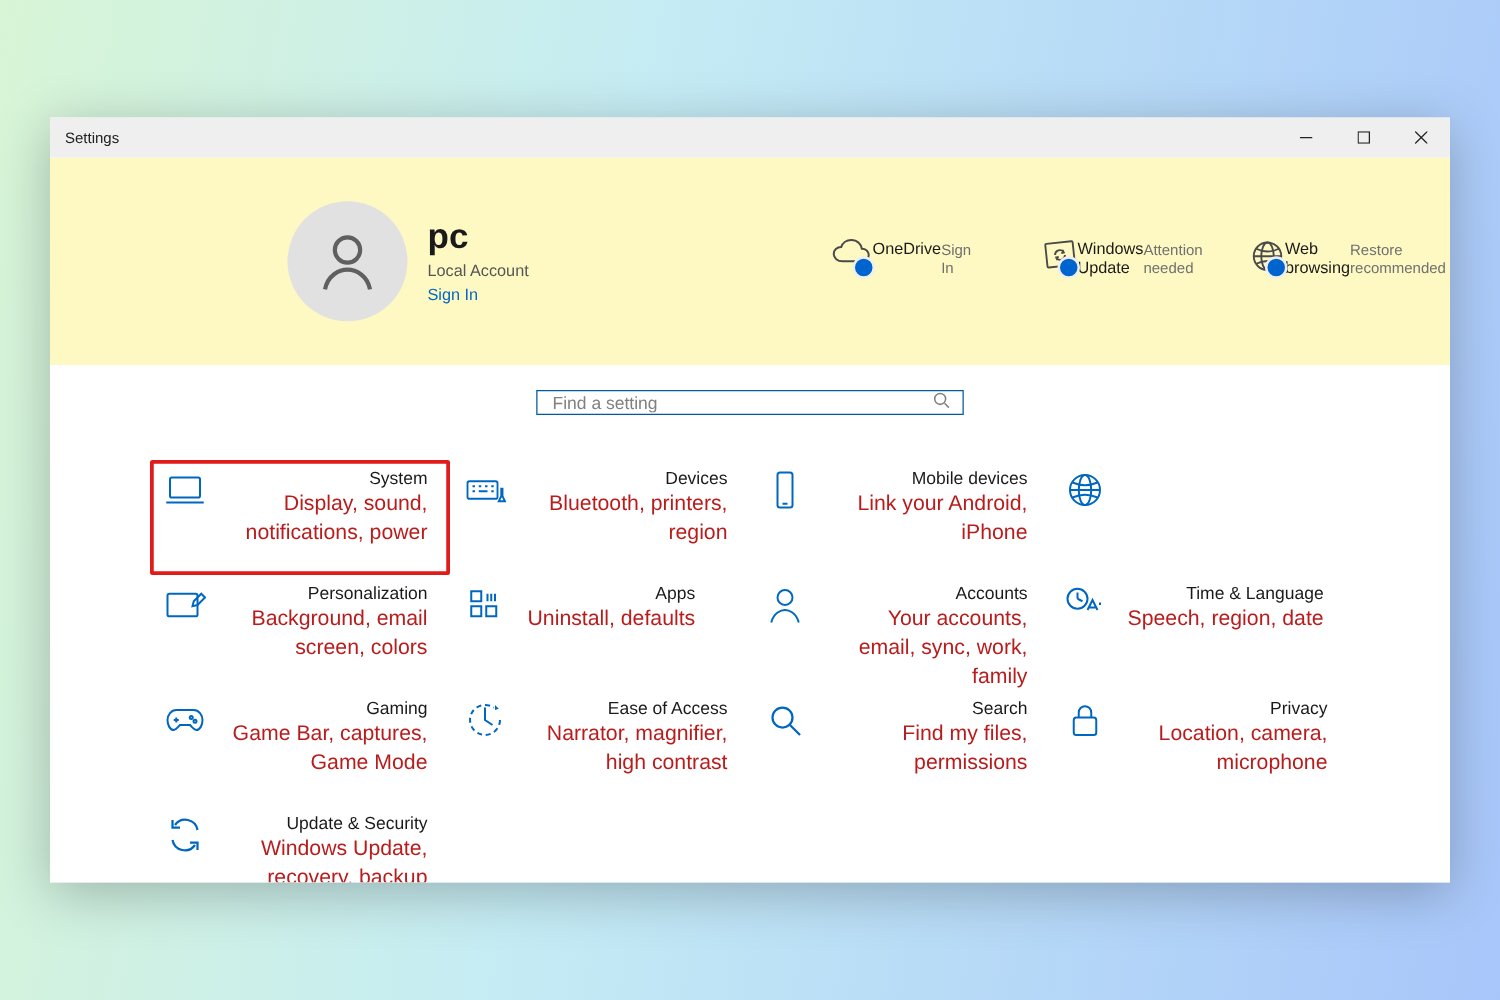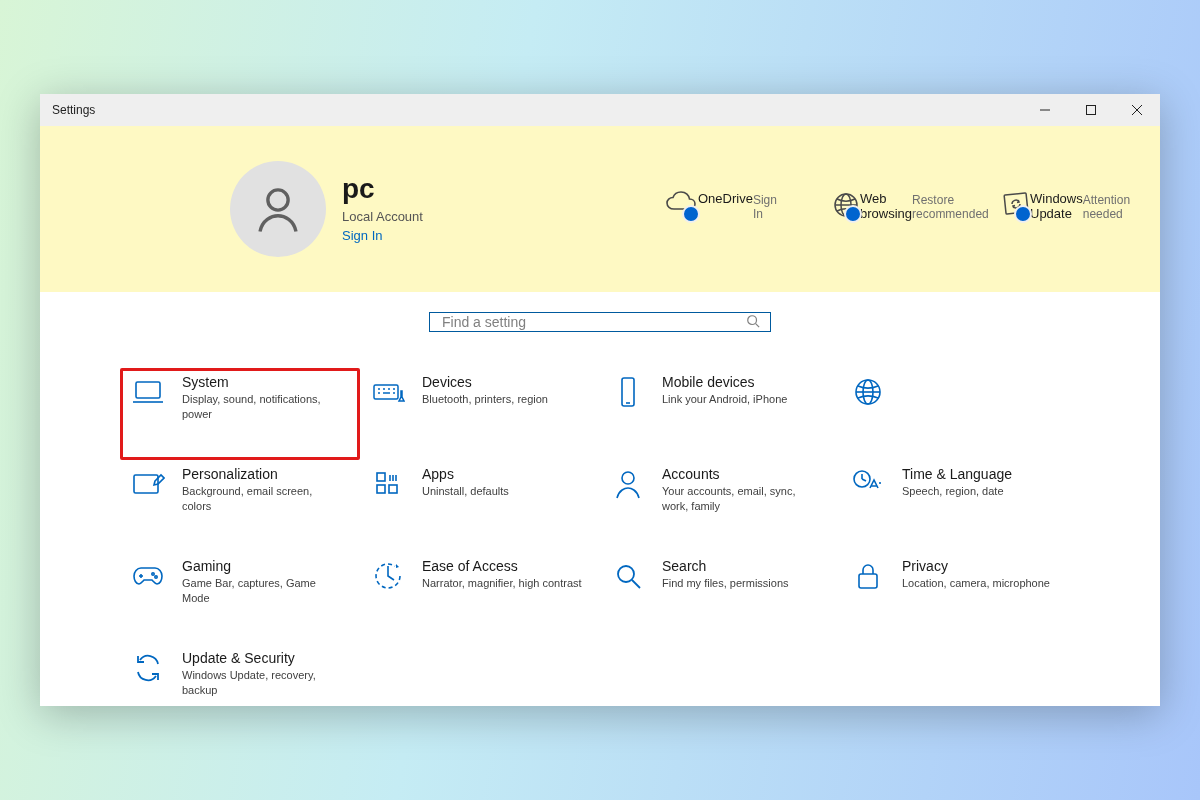--- a/index.html
+++ b/index.html
@@ -79,21 +79,21 @@
   .status-sub { font-size: 12px; color: #707070; margin-top: 2px; }
 
   .content {
     flex: 1; background: #fff; overflow: hidden;
     display: flex; flex-direction: column; align-items: center;
     padding-top: 20px;
   }
   .search-box {
     width: 320px; height: 34px;
     border: 1.5px solid #005a9e;
-    display: flex; align-items: center;
+    display: flex; align-items: flex-start;
     padding: 0 10px; gap: 24px;
     margin-bottom: 36px;
   }
   .search-box input {
     flex: 1; border: none; outline: none;
     font-size: 14px; color: #333; background: transparent;
   }
   .search-box input::placeholder { color: #808080; }
   .search-glyph { color: #808080; font-size: 14px; }
 
@@ -102,33 +102,34 @@
     grid-template-columns: repeat(4, 240px);
     grid-auto-rows: 92px;
     gap: 0 0;
     width: 960px;
     margin: 0 auto;
   }
   .cat {
     display: flex; align-items: flex-start; gap: 16px;
     padding: 6px 14px 6px 10px;
     cursor: pointer;
+    text-align: right;
   }
   .cat.highlight {
     border: 3px solid #e11a1a;
     border-radius: 2px;
     padding: 3px 11px 3px 7px;
   }
   .cat-icon {
     width: 36px; height: 36px; flex-shrink: 0;
     display: flex; align-items: center; justify-content: center;
     color: #0067c0;
   }
   .cat-text .cat-title { font-size: 14px; color: #1a1a1a; }
-  .cat-text .cat-desc  { font-size: 11px; color: #404040; margin-top: 2px; line-height: 1.35; max-width: 160px; }
+  .cat-text .cat-desc  { font-size: 17px; color: #b91c1c; margin-top: 2px; line-height: 1.35; max-width: 160px; }
 </style>
 </head>
 <body>
 
 <div class="window">
 
   <div class="titlebar">
     <span>Settings</span>
     <div class="win-controls">
       <div class="win-btn">
@@ -167,47 +168,47 @@
 
       <div class="status-item">
         <div class="status-icon">
           <svg width="34" height="24" viewBox="0 0 34 24" fill="none" stroke="currentColor" stroke-width="1.6">
             <path d="M10 18c-4 0-7-2.5-7-6 0-3 2.5-5.5 6-5.5C10 3.5 13 1 17 1c5 0 8 3.5 8.5 7 3 0 5.5 2 5.5 5s-2.5 5-5.5 5H10z"></path>
           </svg>
           <span class="dot"></span>
         </div>
         <div class="status-title">OneDrive</div>
         <div class="status-sub">Sign In</div>
+      </div>
+
+      <div class="status-item">
+        <div class="status-icon">
+          <svg width="30" height="26" viewBox="0 0 30 26" fill="none" stroke="currentColor" stroke-width="1.5">
+            <rect x="5" y="3" width="22" height="19" rx="1" transform="rotate(-6 16 12)"></rect>
+            <path d="M12 13a4 4 0 0 1 7-2.5M20 13a4 4 0 0 1-7 2.5"></path>
+            <path d="M18 9l1 2-2 .5M14 17l-1-2 2-.5"></path>
+          </svg>
+          <span class="dot"></span>
+        </div>
+        <div class="status-title">Windows Update</div>
+        <div class="status-sub">Attention needed</div>
       </div>
 
       <div class="status-item">
         <div class="status-icon">
           <svg width="28" height="28" viewBox="0 0 28 28" fill="none" stroke="currentColor" stroke-width="1.5">
             <circle cx="14" cy="14" r="11"></circle>
             <ellipse cx="14" cy="14" rx="5" ry="11"></ellipse>
             <line x1="3" y1="14" x2="25" y2="14"></line>
             <path d="M5 8c6 3 12 3 18 0M5 20c6-3 12-3 18 0"></path>
           </svg>
           <span class="dot"></span>
         </div>
         <div class="status-title">Web browsing</div>
         <div class="status-sub">Restore recommended</div>
-      </div>
-
-      <div class="status-item">
-        <div class="status-icon">
-          <svg width="30" height="26" viewBox="0 0 30 26" fill="none" stroke="currentColor" stroke-width="1.5">
-            <rect x="5" y="3" width="22" height="19" rx="1" transform="rotate(-6 16 12)"></rect>
-            <path d="M12 13a4 4 0 0 1 7-2.5M20 13a4 4 0 0 1-7 2.5"></path>
-            <path d="M18 9l1 2-2 .5M14 17l-1-2 2-.5"></path>
-          </svg>
-          <span class="dot"></span>
-        </div>
-        <div class="status-title">Windows Update</div>
-        <div class="status-sub">Attention needed</div>
       </div>
 
     </div>
   </div>
 
   <div class="content">
     <div class="search-box">
       <input type="text" placeholder="Find a setting" style="">
       <span class="search-glyph">
         <svg width="14" height="14" viewBox="0 0 16 16" fill="none" stroke="currentColor" stroke-width="1.4">

